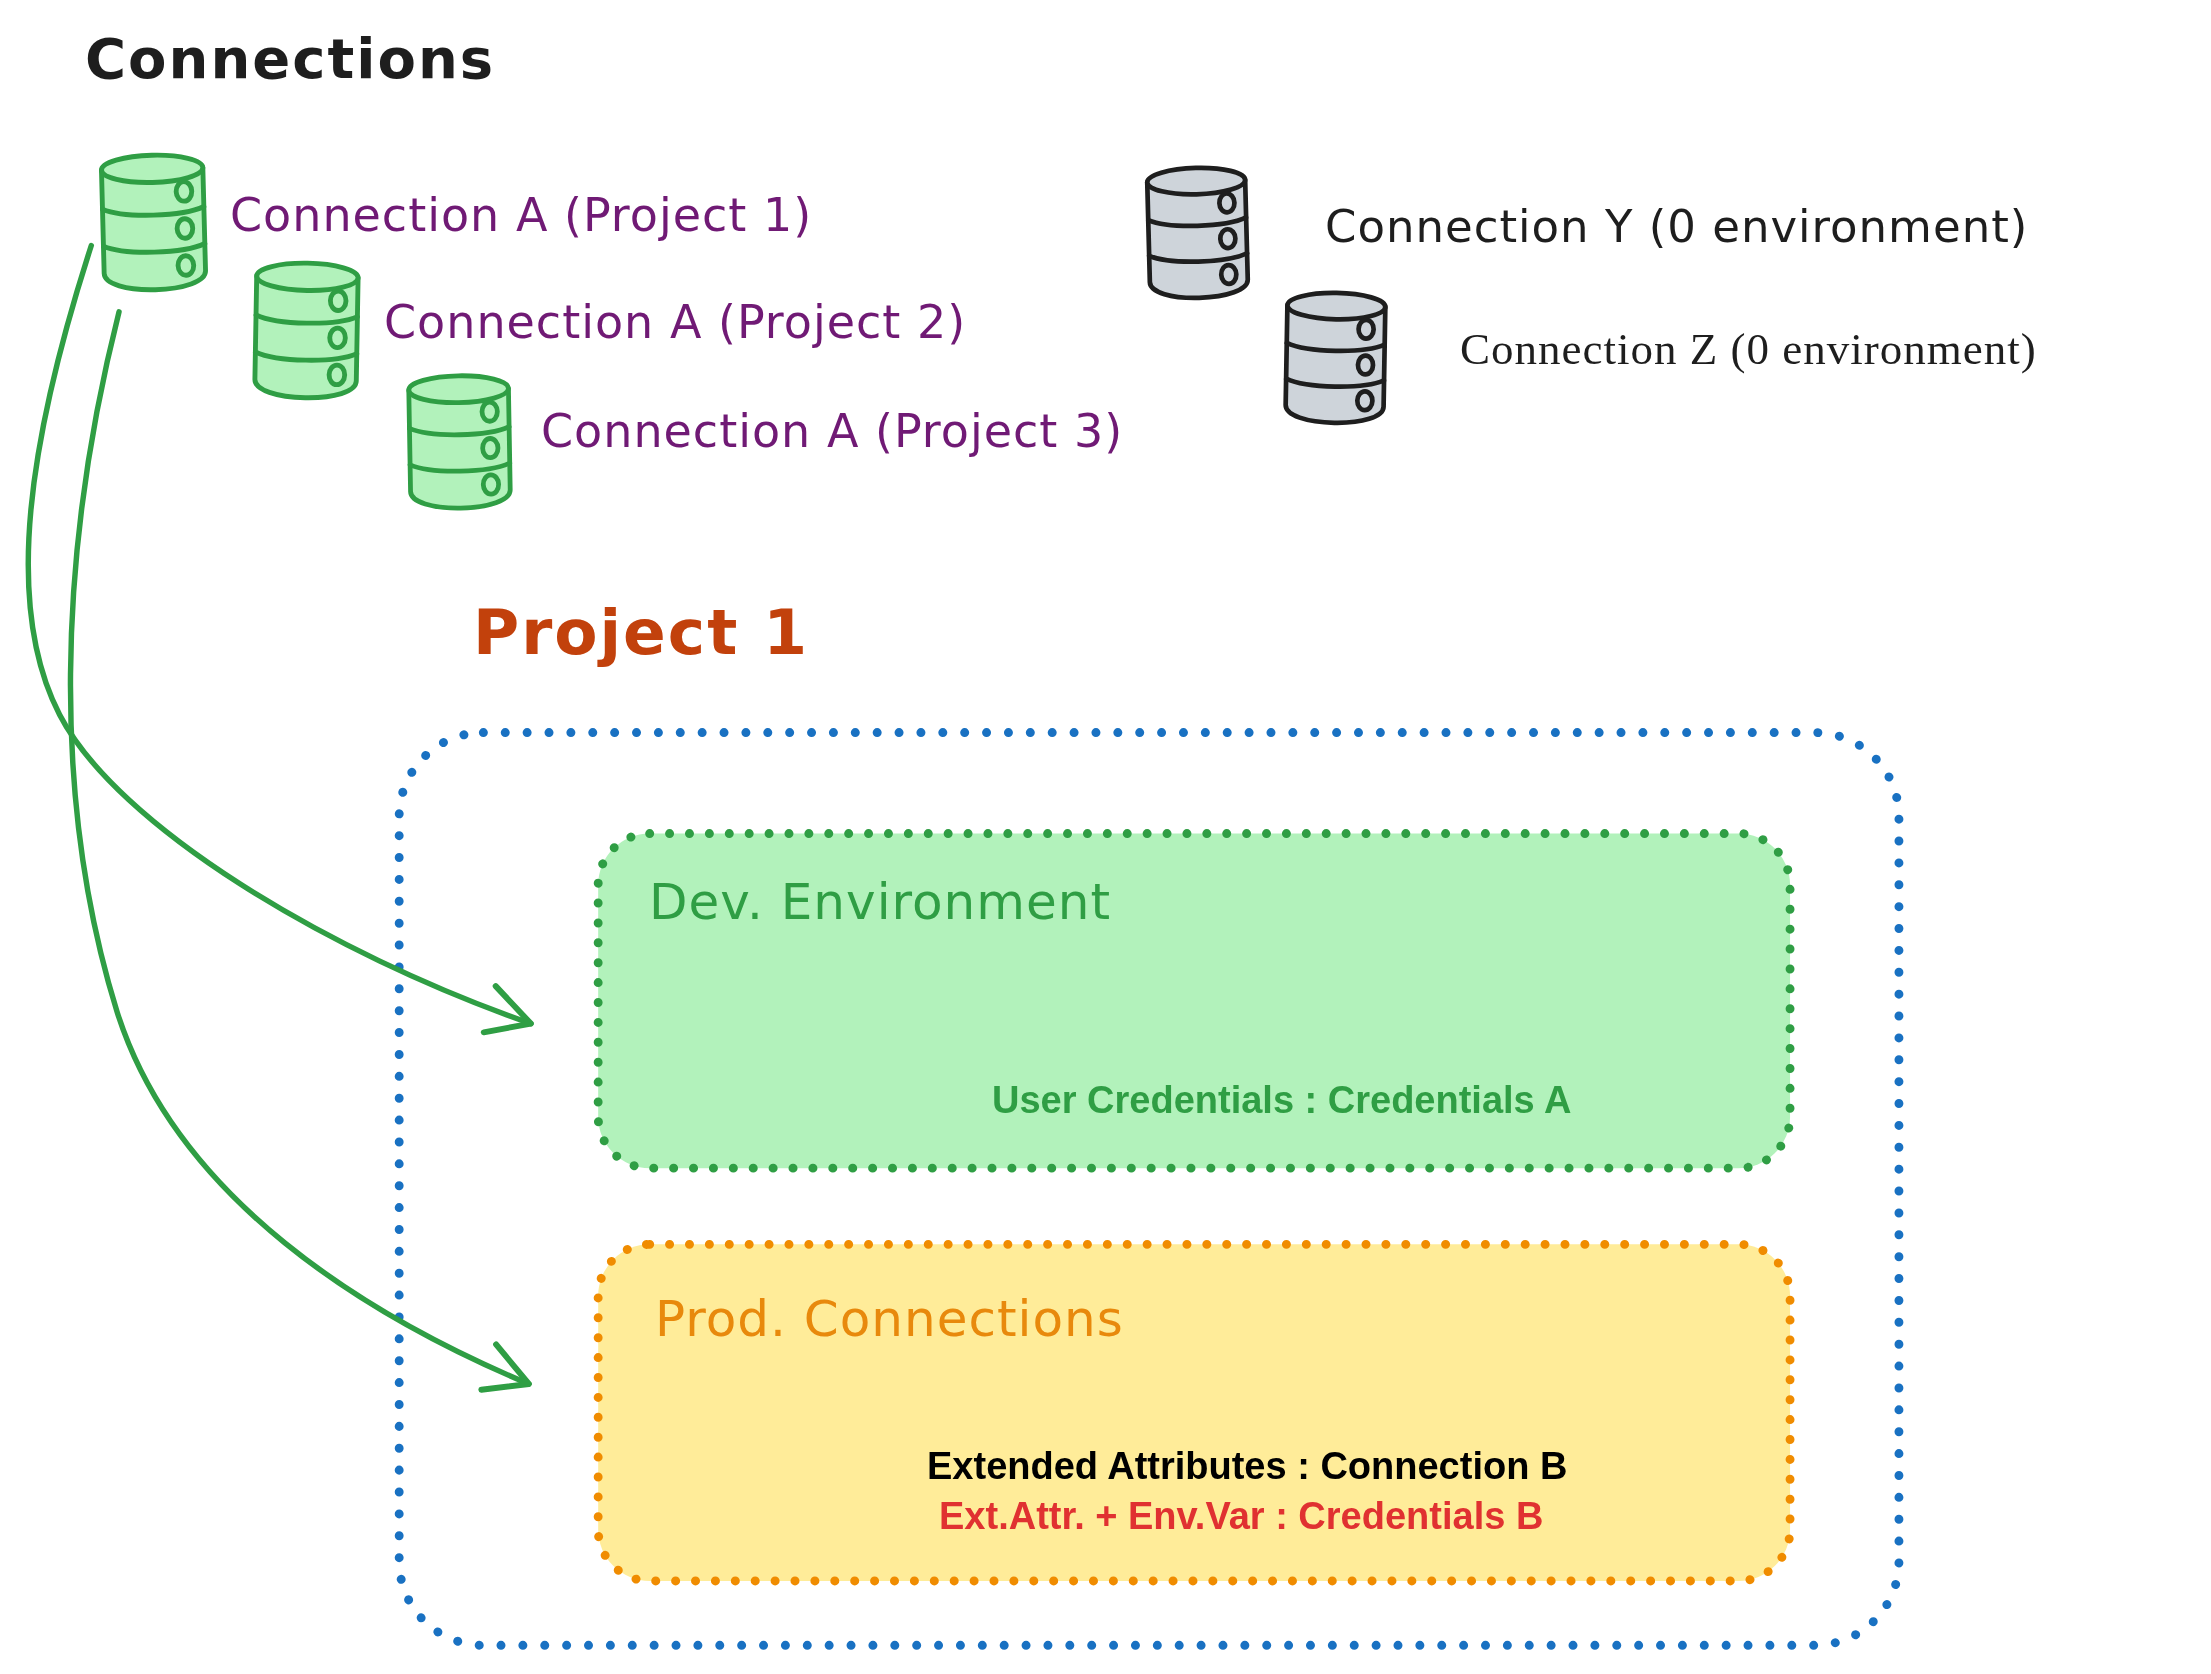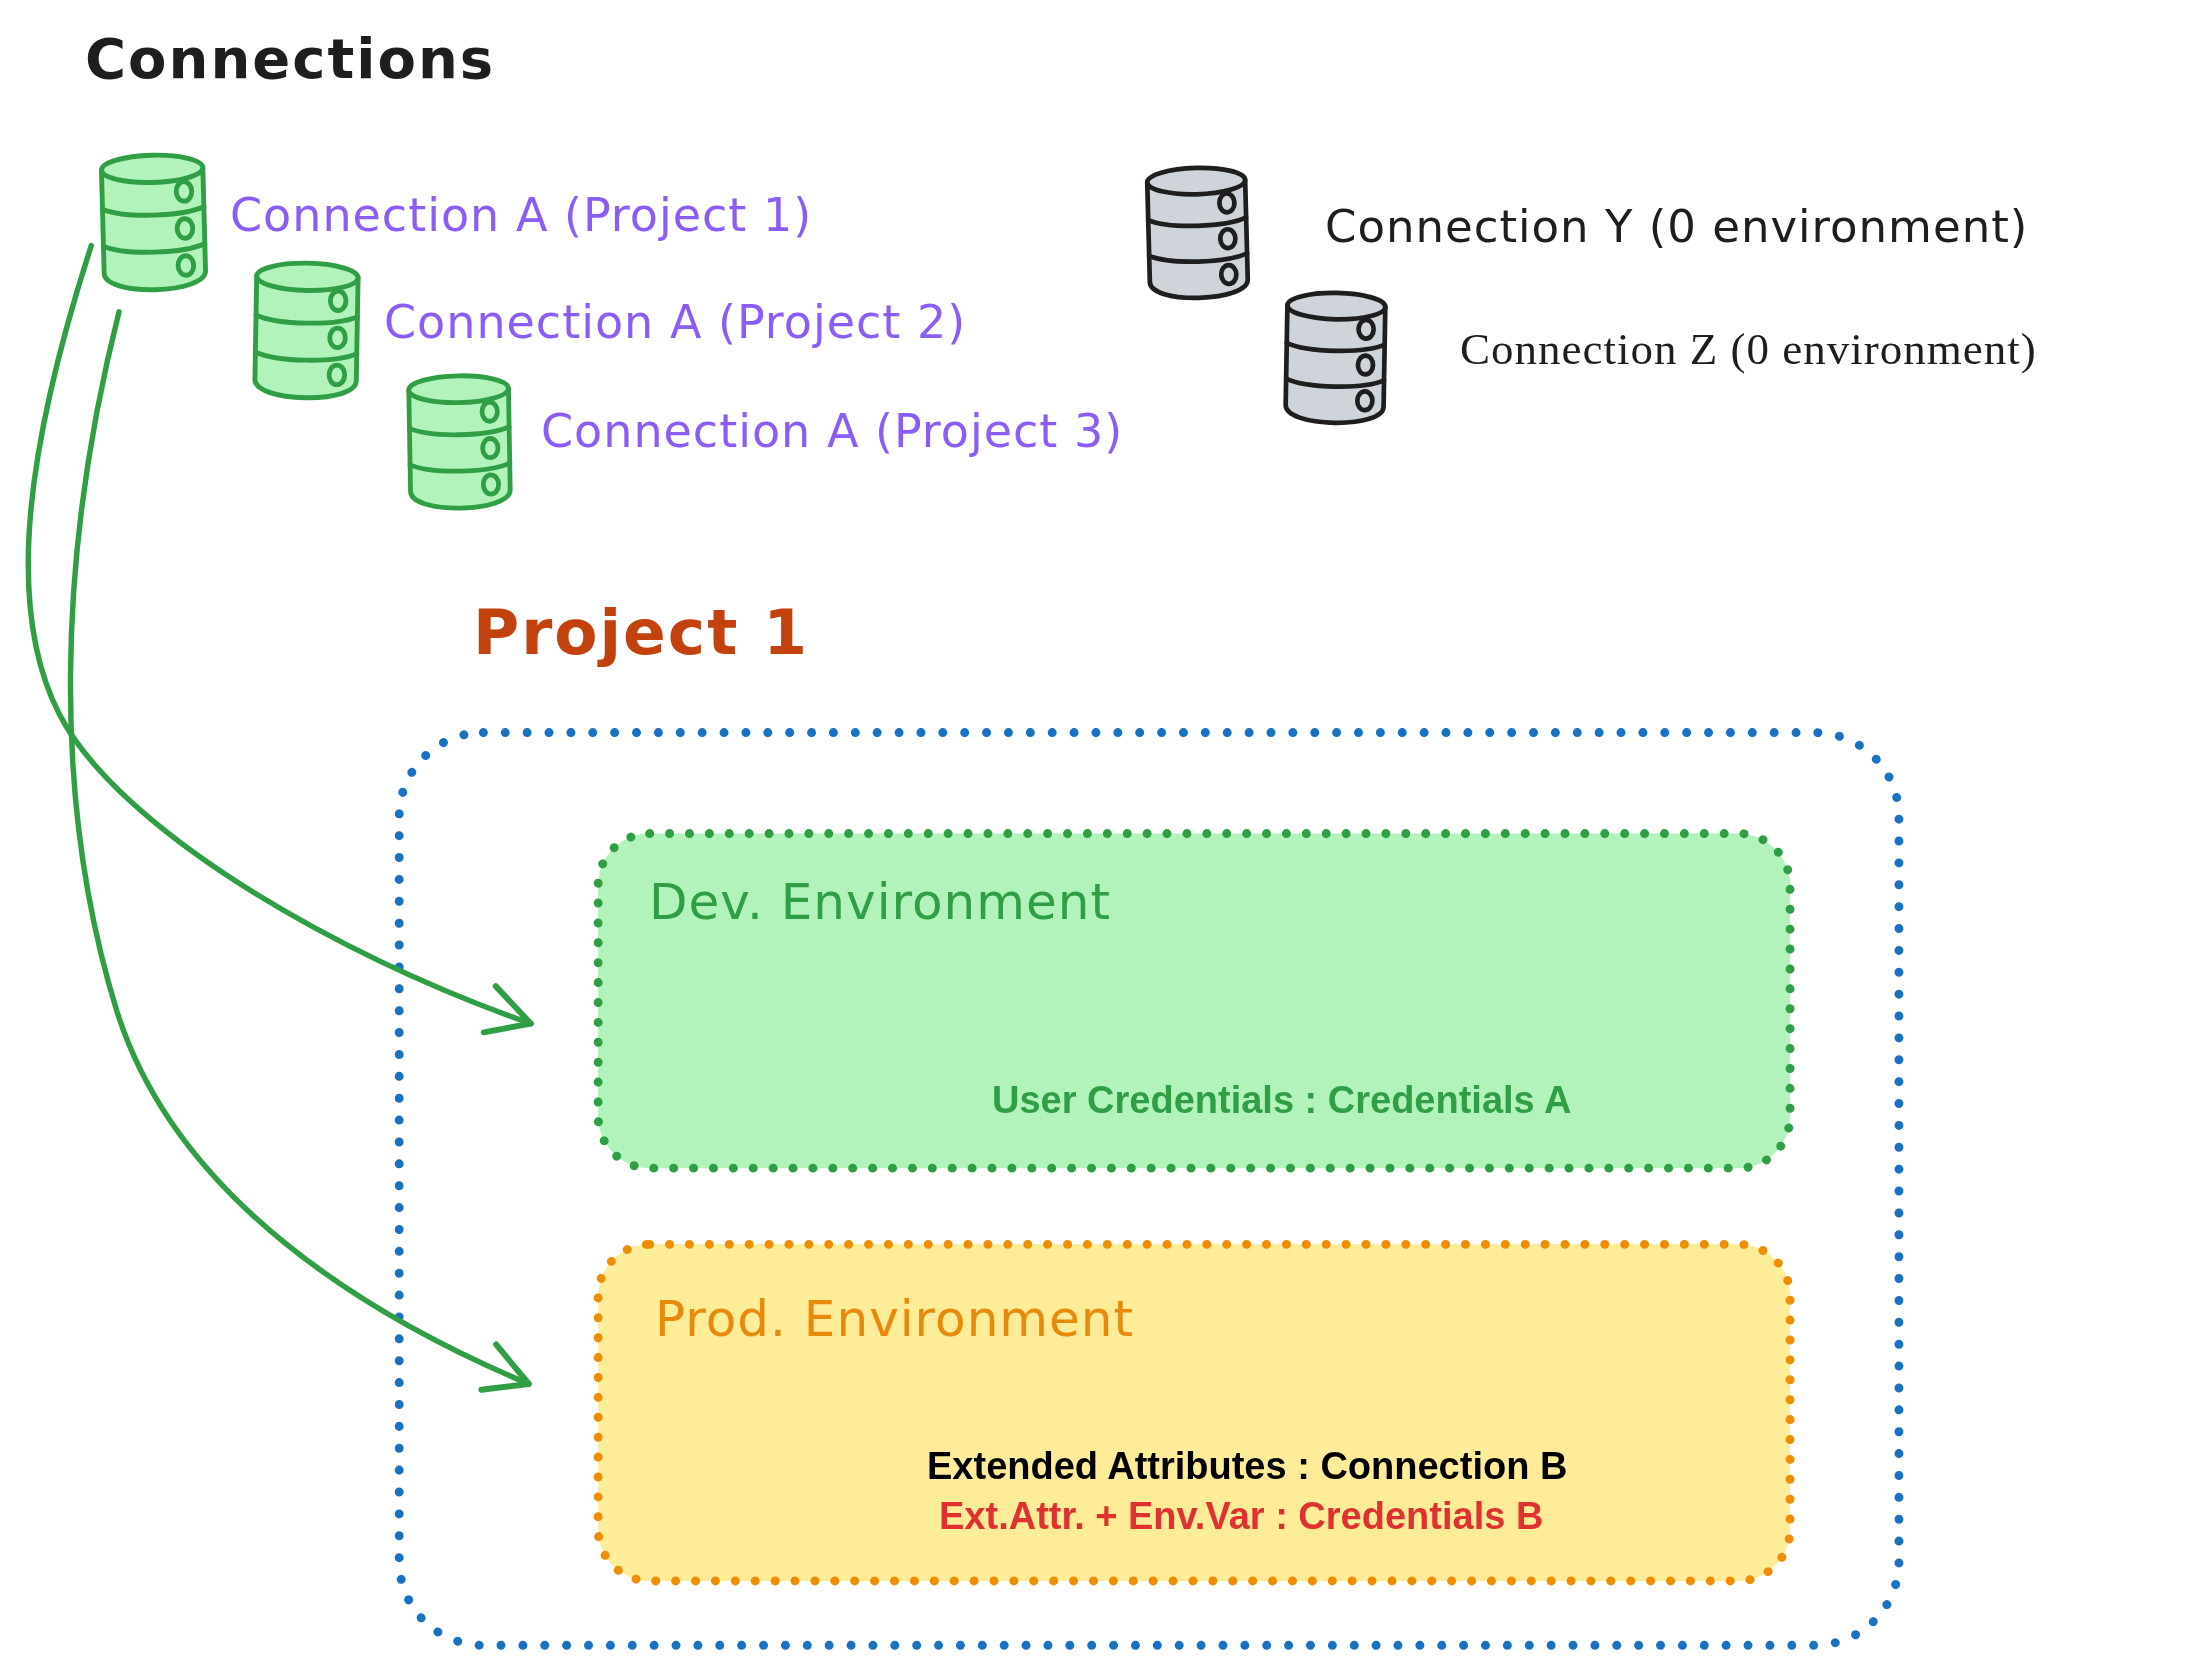--- a/index.html
+++ b/index.html
@@ -5,21 +5,21 @@
   html,body{margin:0;padding:0;}
   body{
     width:2212px;height:1674px;position:relative;background:#ffffff;
     font-family:"DejaVu Sans", sans-serif;overflow:hidden;
   }
   .abs{position:absolute;}
   .hand{font-family:"DejaVu Sans", sans-serif;letter-spacing:1px;white-space:nowrap;text-align:right;}
   .mono{font-family:Liberation Sans, sans-serif;white-space:nowrap;}
 
   .diagram-title{left:85px;top:26px;font-size:56px;font-weight:600;color:#1e1e1e;letter-spacing:2px;}
-  .green-label{color:#8b5cf6;font-size:46px;font-weight:500;}
+  .green-label{color:#701a75;font-size:46px;font-weight:500;}
   .black-label{color:#1e1e1e;font-size:45px;font-weight:500;margin-left:48px;}
   .project-title{left:473px;top:596px;font-size:63px;font-weight:600;color:#c2410c;letter-spacing:2px;}
   .env-title{font-size:50px;font-weight:500;}
   .dev-title{left:649px;top:873px;color:#2f9e44;}
   .prod-title{left:655px;top:1290px;color:#e8890c;}
   .map-text{font-size:38px;font-weight:600;}
   .dev-map{left:992px;top:1079px;color:#2f9e44;}
   .prod-map1{left:927px;top:1445px;color:#000000;}
   .prod-map2{left:927px;top:1495px;color:#e03131;margin-left:12px;}
 
@@ -128,16 +128,16 @@
 <div class="abs hand green-label lbl2 layer2">Connection A (Project 2)</div>
 <div class="abs hand green-label lbl3 layer2">Connection A (Project 3)</div>
 <div class="abs hand black-label lblY layer2">Connection Y (0 environment)</div>
 <div class="abs hand black-label lblZ layer2">Connection Z (0 environment)</div>
 
 <div class="abs hand project-title layer2">Project 1</div>
 
 <div class="abs hand env-title dev-title layer2">Dev. Environment</div>
 <div class="abs mono map-text dev-map layer2">User Credentials : Credentials A</div>
 
-<div class="abs hand env-title prod-title layer2">Prod. Environment</div>
+<div class="abs hand env-title prod-title layer2">Prod. Connections</div>
 <div class="abs mono map-text prod-map1 layer2">Extended Attributes : Connection B</div>
 <div class="abs mono map-text prod-map2 layer2">Ext.Attr. + Env.Var : Credentials B</div>
 
 
 </body></html>

